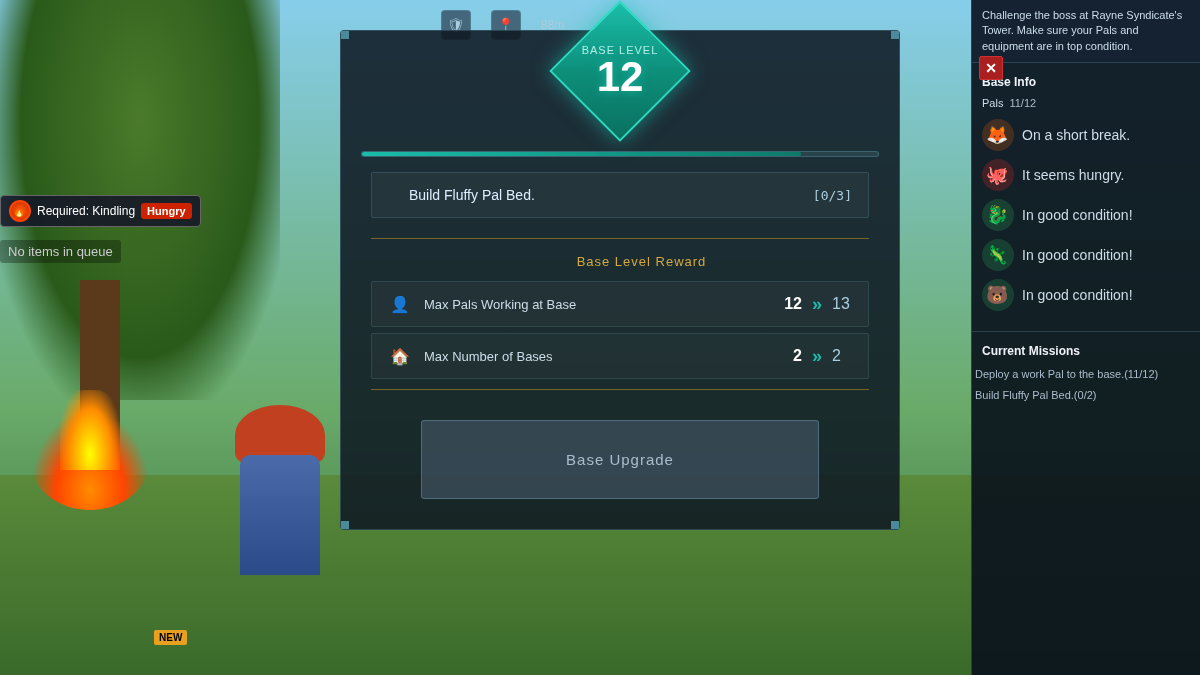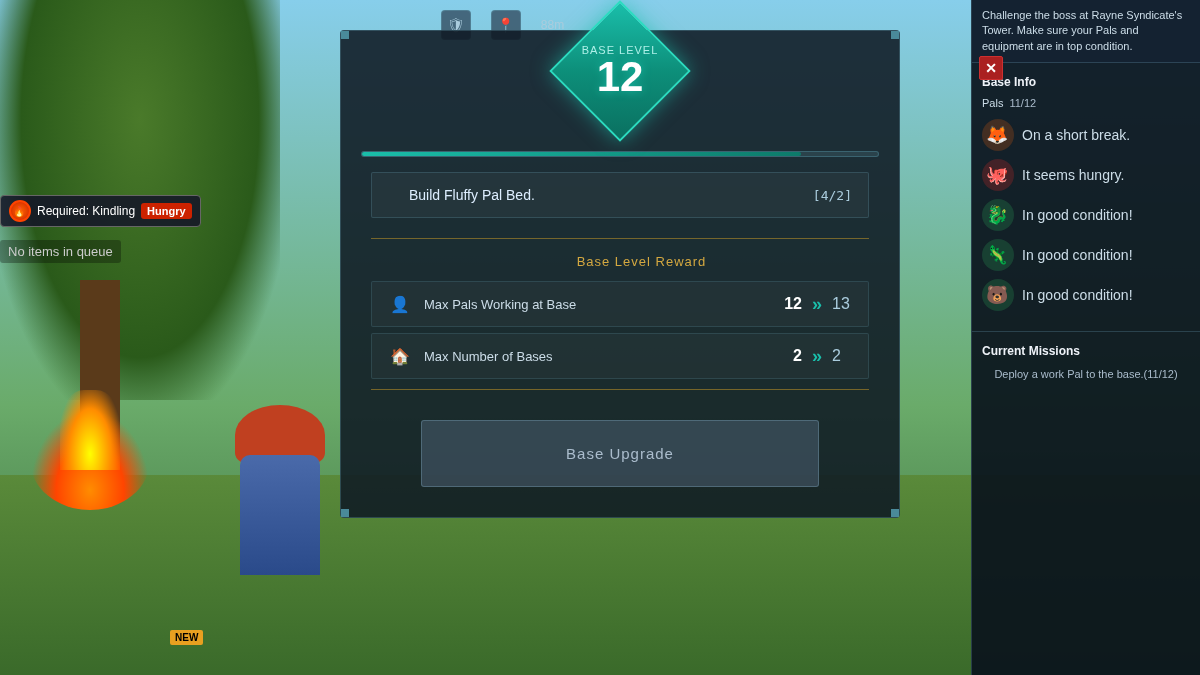--- a/index.html
+++ b/index.html
@@ -136,21 +136,21 @@
       z-index: 10;
       padding: 4px 8px;
       background: rgba(0,0,0,0.3);
       border-radius: 3px;
       text-align: right;
     }
 
     
     .new-badge {
       position: absolute;
-      bottom: 30px; left: 170px;
+      bottom: 30px; left: 154px;
       background: #e8a020;
       color: #000;
       font-size: 10px;
       font-weight: bold;
       padding: 2px 5px;
       border-radius: 2px;
       z-index: 10;
     }
 
     
@@ -326,21 +326,21 @@
       min-width: 20px;
       text-align: left;
     }
 
     
     .upgrade-btn-area {
       padding: 20px 80px 0 80px;
     }
     .upgrade-btn {
       width: 100%;
-      padding: 24px;
+      padding: 30px;
       background: rgba(80,100,120,0.5);
       border: 1px solid rgba(120,160,180,0.4);
       color: #aabccc;
       font-size: 15px;
       cursor: pointer;
       border-radius: 3px;
       letter-spacing: 1px;
       text-align: center;
     }
 
@@ -431,21 +431,20 @@
       font-size: 12px;
       font-weight: bold;
       color: #eef2f8;
       padding: 4px 10px 6px 10px;
     }
     .mission-item-small {
       font-size: 11px;
       color: #aabccc;
       padding: 2px 3px;
       line-height: 1.5;
-      text-align: center;
     }
 
     
     .top-hud {
       position: absolute;
       top: 0; left: 0; right: 195px;
       height: 50px;
       z-index: 5;
       display: flex;
       align-items: center;
@@ -519,21 +518,21 @@
 
   <div class="progress-bar-area">
     <div class="progress-bar-bg">
       <div class="progress-bar-fill"></div>
     </div>
   </div>
 
   <div class="missions-section">
     <div class="mission-row">
       <span class="mission-text">Build Fluffy Pal Bed.</span>
-      <span class="mission-count">[4/2]</span>
+      <span class="mission-count">[0/3]</span>
     </div>
   </div>
 
   <hr class="divider">
 
   <div class="reward-title">Base Level Reward</div>
 
   <div class="reward-rows">
     <div class="reward-row">
       <div class="reward-icon">👤</div>
@@ -589,20 +588,21 @@
     </div>
     <div class="pal-item">
       <div class="pal-avatar" style="background: rgba(40,140,80,0.3);">🐻</div>
       <span class="pal-status">In good condition!</span>
     </div>
   </div>
 
   <div class="current-missions">
     <div class="current-missions-title">Current Missions</div>
     <div class="mission-item-small">Deploy a work Pal to the base.(11/12)</div>
+    <div class="mission-item-small">Build Fluffy Pal Bed.(0/2)</div>
   </div>
 </div>
 
 <div class="top-hud">
   <div class="hud-icon">🛡</div>
   <div class="hud-icon">📍</div>
   <span class="hud-distance">88m</span>
 </div>
 
 </body></html>

